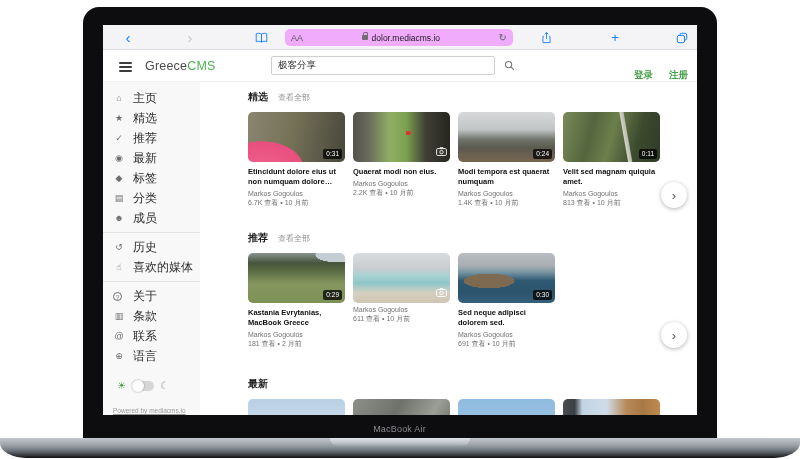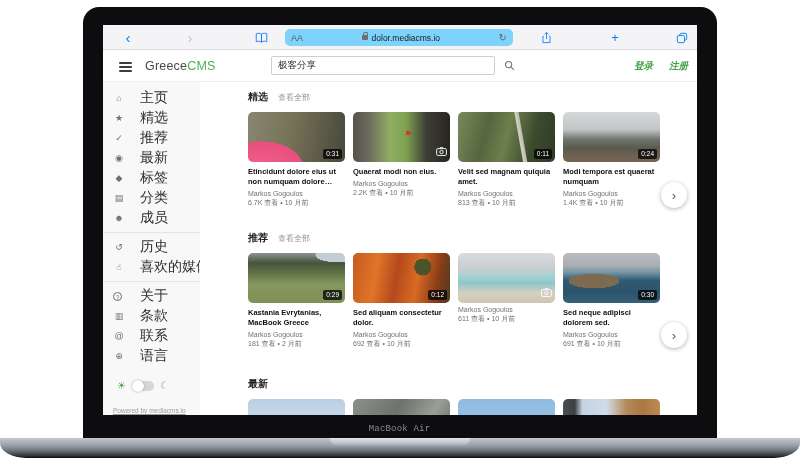--- a/index.html
+++ b/index.html
@@ -4,40 +4,40 @@
 <style>
   * { margin:0; padding:0; box-sizing:border-box; }
   html,body { width:800px; height:459px; background:#ffffff; overflow:hidden;
               font-family:"Liberation Sans","DejaVu Sans",sans-serif; }
   .stage { position:relative; width:800px; height:459px; }
 
   
   .bezel { position:absolute; left:83px; top:7px; width:634px; height:433px;
            background:#0d0d0f; border-radius:16px 16px 0 0; }
   .device-label { position:absolute; left:0; right:1px; bottom:6px; text-align:center;
-                  color:#8b8b90; font-size:9px; letter-spacing:.2px;font-family:Liberation Mono, monospace; }
+                  color:#8b8b90; font-size:9px; letter-spacing:.2px; }
   .base { position:absolute; left:0; top:438px; width:800px; height:20px;
           background:linear-gradient(180deg,#c4c8ce 0%,#969ca4 40%,#70767e 62%,#33363b 88%,#0b0c0e 100%);
           border-radius:0 0 26px 26px / 0 0 15px 15px; }
   .notch { position:absolute; left:50%; top:438px; width:140px; height:8px; transform:translateX(-50%);
            background:linear-gradient(180deg,#e2e5e9 0%,#b9bec6 70%,#9aa0a8 100%);
            border-radius:0 0 12px 12px; }
 
   .screen { position:absolute; left:20px; top:18px; width:594px; height:390px;
             background:#fff; overflow:hidden; }
 
   
   .safari { position:absolute; left:0; top:0; width:594px; height:25px;
             background:#f4f4f6; border-bottom:1px solid #dcdce0; }
   .s-ic { position:absolute; top:0; height:25px; display:flex; align-items:center; justify-content:center; }
   .chev { font-size:15px; font-weight:400; line-height:1; }
   .blue { color:#0a7cff; }
   .dis  { color:#c5c5c9; }
   .urlbar { position:absolute; left:182px; top:4px; width:228px; height:17px;
-            background:#7dd3fc; border-radius:5px; display:flex; align-items:center;
+            background:#f0abfc; border-radius:5px; display:flex; align-items:center;
             padding:0 6px; }
   .aa { font-size:9px; color:#5a5a5e; }
   .urlmid { flex:1; display:flex; align-items:center; justify-content:center; gap:4px; }
   .lock { width:6px; height:5px; background:#6e6e73; border-radius:1px; position:relative; display:inline-block; }
   .lock::before { content:""; position:absolute; left:1px; top:-3px; width:3px; height:3px;
                   border:1px solid #6e6e73; border-bottom:none; border-radius:2px 2px 0 0; }
   .url { font-size:8.5px; color:#1c1c1e; }
   .reload { font-size:10px; color:#5f6368; }
 
   
@@ -45,30 +45,30 @@
                  background:#fff; border-bottom:1px solid #f0f0f0; }
   .burger { position:absolute; left:16px; top:12px; width:13px; cursor:pointer; }
   .burger i { display:block; height:1.6px; background:#3c3c3c; margin-bottom:2.4px; border-radius:1px; }
   .brand { position:absolute; left:42px; top:9px; font-size:12.5px; letter-spacing:.2px; color:#4a4a4a; }
   .brand .accent { color:#4caf50; }
   .search-box { position:absolute; left:168px; top:6px; width:224px; height:19px;
                 border:1px solid #cfcfcf; border-radius:2px; background:#fff;
                 font-size:9.5px; color:#333; padding:0 6px; outline:none; }
   .search-btn { position:absolute; left:398px; top:7px; width:16px; height:17px;
                 display:flex; align-items:center; justify-content:center; }
-  .auth { position:absolute; right:9px; top:0; height:32px; display:flex; align-items:center; gap:16px;font-style:italic; }
+  .auth { position:absolute; right:9px; top:0; height:32px; display:flex; align-items:flex-end; gap:16px; }
   .auth a { font-size:9.5px; color:#43a047; font-weight:bold; text-decoration:none; }
 
   
   .sidebar { position:absolute; left:0; top:57px; width:97px; bottom:0; background:#f8f8f8; padding-top:6px; }
   .nav-item { height:20px; display:flex; align-items:center; padding-left:10px; cursor:pointer; }
   .nav-ico { width:12px; font-size:9px; color:#6f6f6f; text-align:center; flex:0 0 12px; }
   .nav-ico.circled { border:1px solid #6f6f6f; border-radius:50%; width:9px; height:9px; flex:0 0 9px;
                      font-size:6.5px; line-height:9px; margin-right:3px; }
-  .nav-label { font-size:14px; color:#2e2e2e; margin-left:15px; white-space:nowrap; }
+  .nav-label { font-size:12px; color:#2e2e2e; margin-left:8px; white-space:nowrap; }
   .nav-div { height:1px; background:#e4e4e4; margin:4px 0; }
   .theme-row { margin-top:14px; display:flex; align-items:center; gap:6px; padding-left:14px; }
   .sun { color:#43a047; font-size:10px; }
   .moon { color:#9a9a9a; font-size:10px; }
   .toggle { width:22px; height:10px; background:#d6d6d6; border-radius:5px; position:relative; cursor:pointer; }
   .toggle::before { content:""; position:absolute; left:0px; top:-1px; width:12px; height:12px;
                     background:#fff; border-radius:50%; box-shadow:0 0 2px rgba(0,0,0,.4); }
   .powered { position:absolute; left:10px; bottom:1px; font-size:6.5px; color:#9a9a9a; text-decoration:underline; }
 
   
@@ -260,59 +260,51 @@
                       <circle cx="6" cy="5.6" r="1.9" fill="none" stroke="#fff" stroke-width="1"></circle>
                       <rect x="4" y=".3" width="4" height="1.5" rx=".5" fill="#fff"></rect>
                     </svg>
                 </span>
                 </div>
               <div class="v-title">Quaerat modi non eius.</div>
               <div class="v-author">Markos Gogoulos</div>
               <div class="v-meta">2.2K 查看 • 10 月前</div>
             </div>
             <div class="card">
+              <div class="thumb t3">
+                <span class="dur">0:24</span>
+                </div>
+              <div class="v-title">Modi tempora est quaerat numquam</div>
+              <div class="v-author">Markos Gogoulos</div>
+              <div class="v-meta">1.4K 查看 • 10 月前</div>
+            </div>
+            <div class="card">
               <div class="thumb t4">
                 <span class="dur">0:11</span>
                 </div>
               <div class="v-title">Velit sed magnam quiquia amet.</div>
               <div class="v-author">Markos Gogoulos</div>
               <div class="v-meta">813 查看 • 10 月前</div>
-            </div>
-            <div class="card">
-              <div class="thumb t3">
-                <span class="dur">0:24</span>
-                </div>
-              <div class="v-title">Modi tempora est quaerat numquam</div>
-              <div class="v-author">Markos Gogoulos</div>
-              <div class="v-meta">1.4K 查看 • 10 月前</div>
             </div>
           </div>
         </div>
 
         <div class="section sec2">
           <div class="sec-head">
             <span class="sec-title">推荐</span>
             <span class="sec-viewall">查看全部</span>
           </div>
           <div class="cards">
             <div class="card">
               <div class="thumb t5">
                 <span class="dur">0:29</span>
                 </div>
               <div class="v-title">Kastania Evrytanias, MacBook Greece</div>
               <div class="v-author">Markos Gogoulos</div>
               <div class="v-meta">181 查看 • 2 月前</div>
-            </div>
-            <div class="card">
-              <div class="thumb t6">
-                <span class="dur">0:12</span>
-                </div>
-              <div class="v-title">Sed aliquam consectetur dolor.</div>
-              <div class="v-author">Markos Gogoulos</div>
-              <div class="v-meta">692 查看 • 10 月前</div>
             </div>
             <div class="card">
               <div class="thumb t7">
                 <span class="imgbadge">
                   <svg width="11" height="9" viewBox="0 0 12 10">
                       <rect x=".6" y="1.8" width="10.8" height="7.6" rx="1.2" fill="none" stroke="#fff" stroke-width="1"></rect>
                       <circle cx="6" cy="5.6" r="1.9" fill="none" stroke="#fff" stroke-width="1"></circle>
                       <rect x="4" y=".3" width="4" height="1.5" rx=".5" fill="#fff"></rect>
                     </svg>
                 </span>

